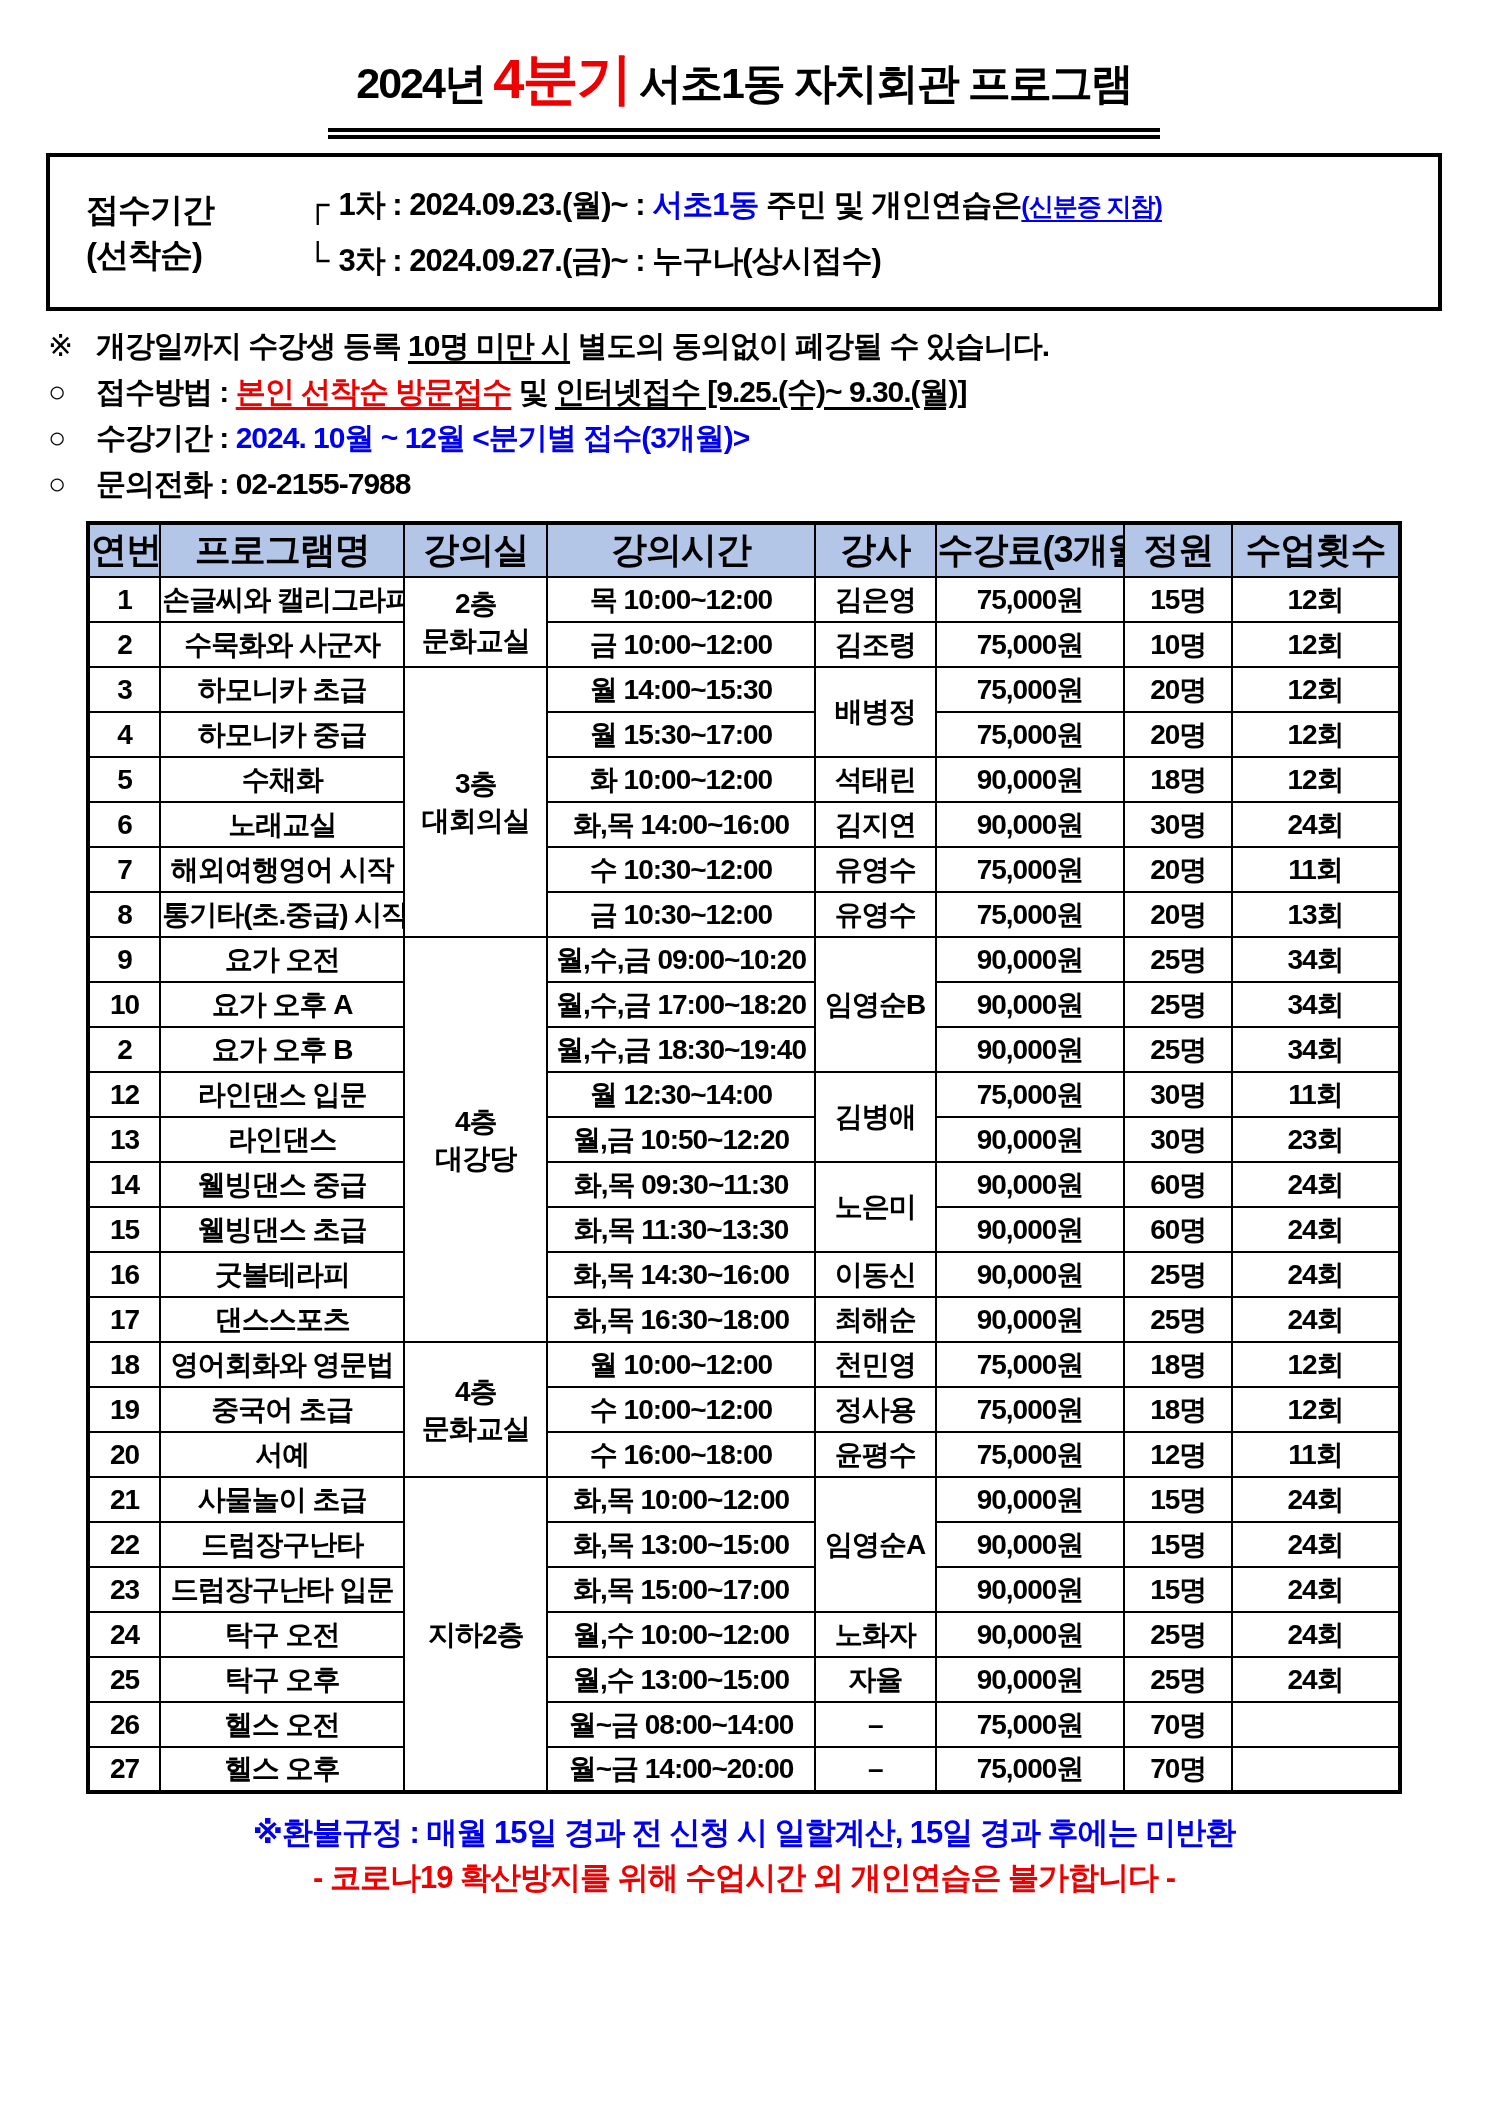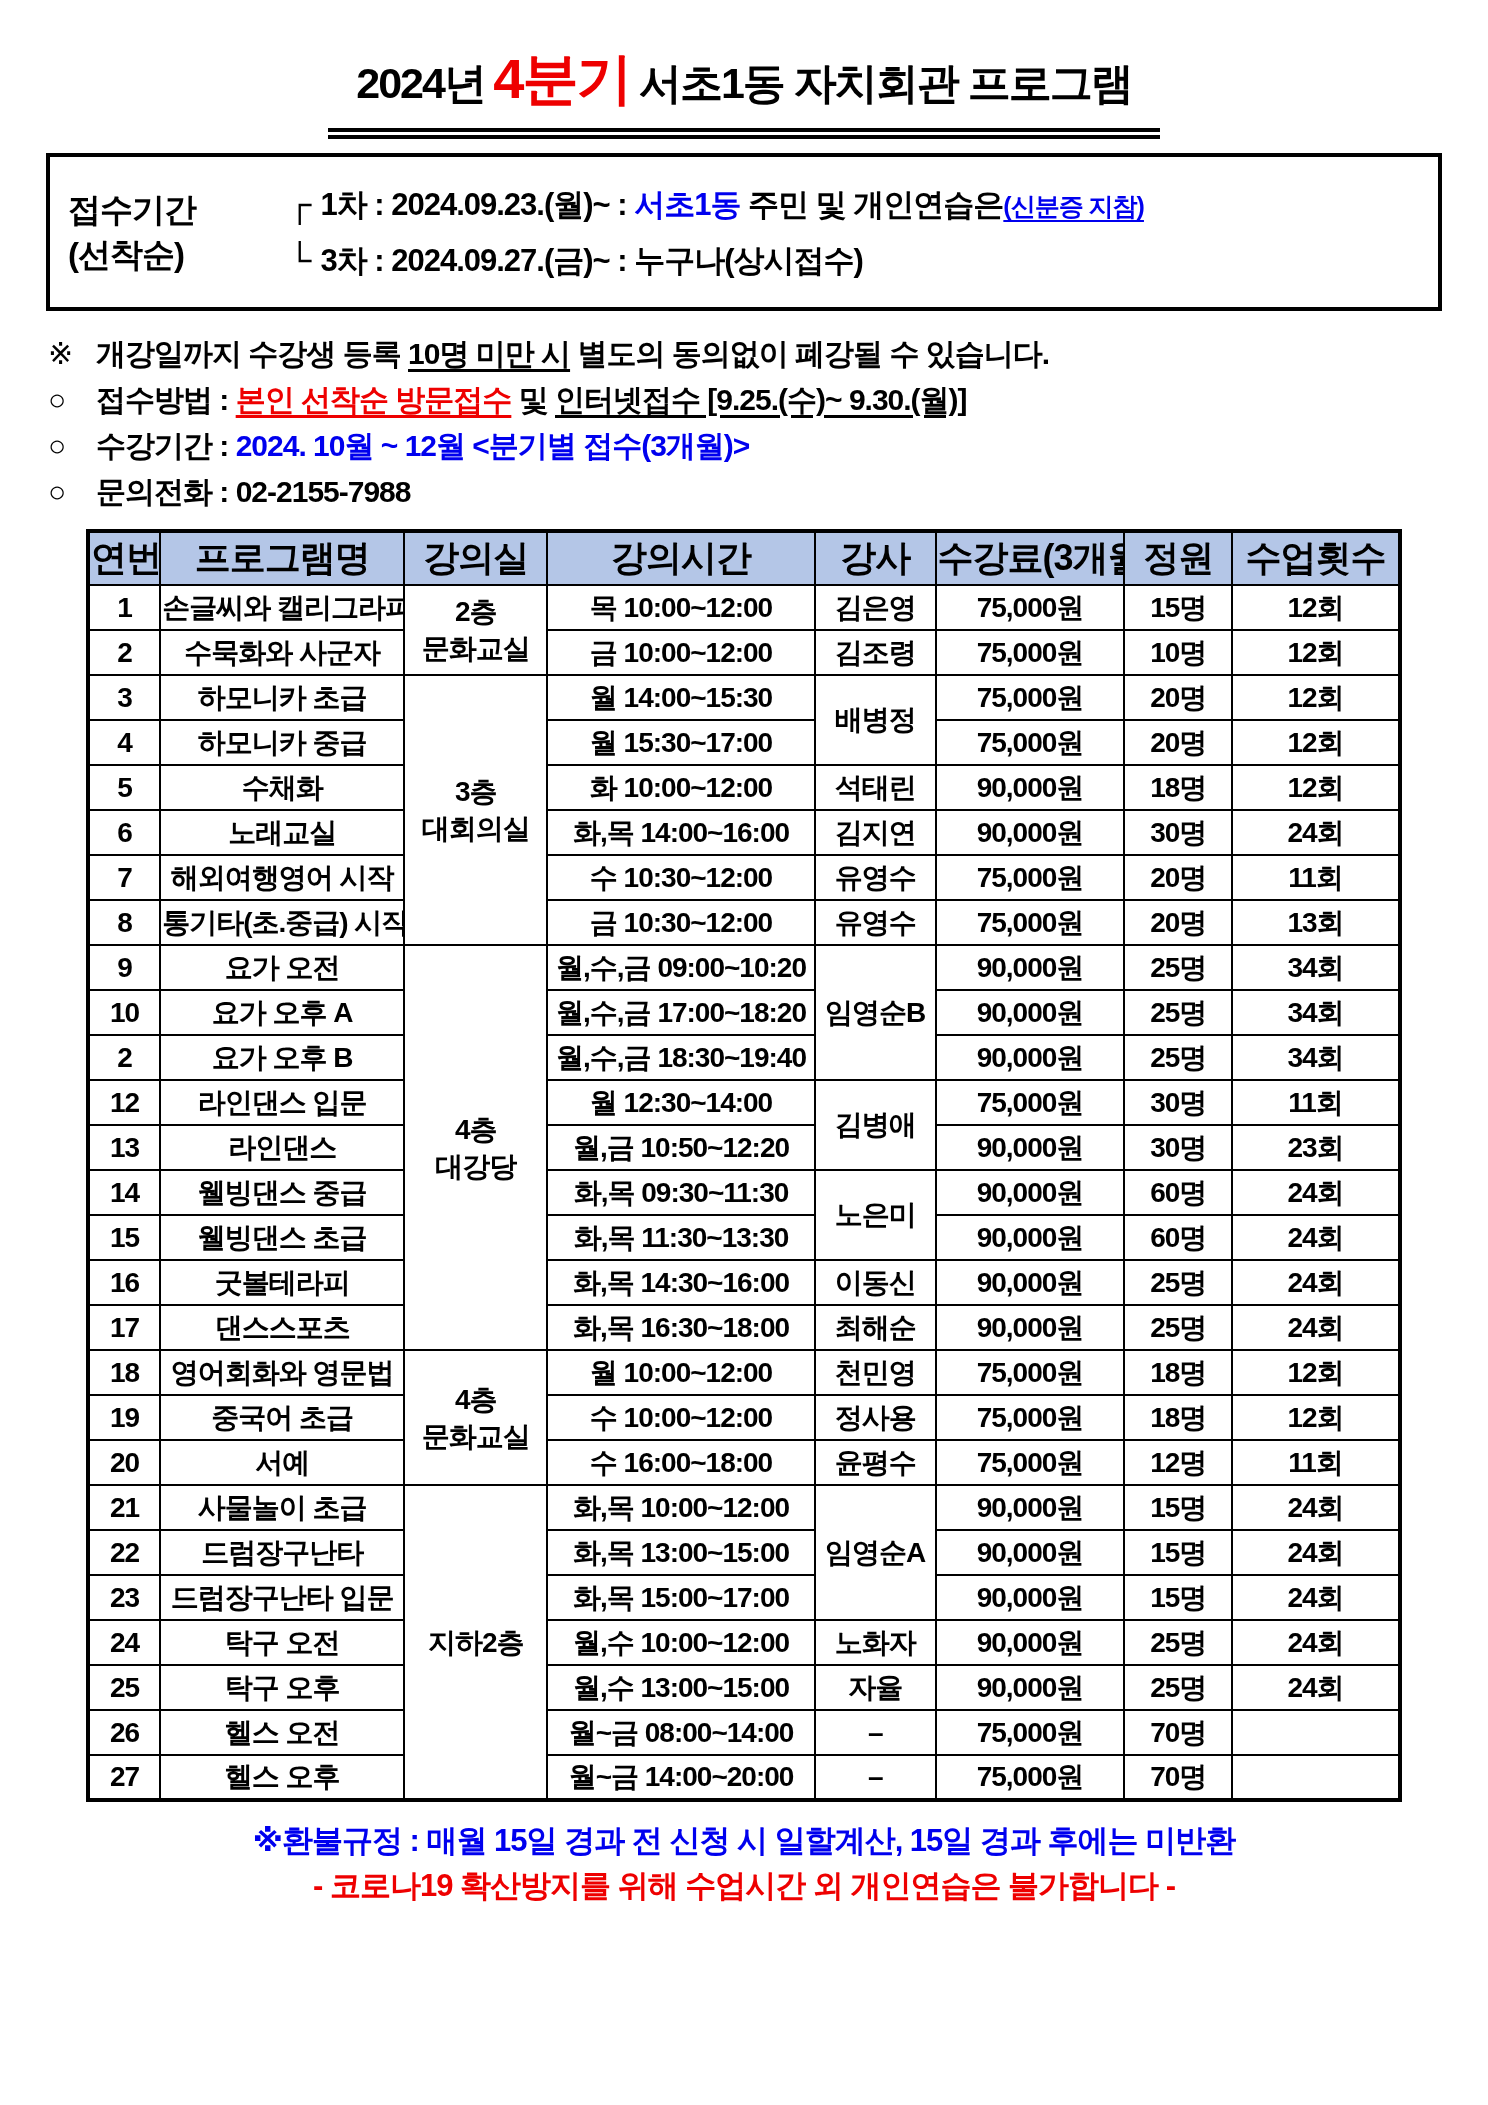--- a/index.html
+++ b/index.html
@@ -15,28 +15,28 @@
     font-family:"Liberation Sans","DejaVu Sans",sans-serif;
     font-weight:700;color:var(--ink);
     padding:42px 44px 0;overflow:hidden;
   }
   
   .title-row{text-align:center;}
   .title-inner{display:inline-block;border-bottom:11px double #000;padding:0 28px 10px;letter-spacing:-2px;white-space:nowrap;}
   .t-main{font-size:43px;}
   .t-quarter{font-size:56px;color:var(--red);padding:0 6px;margin-top:48px;}
   
-  .reception{border:4px solid #000;margin:14px 2px 0;display:flex;align-items:center;padding:12px 18px;min-height:158px;}
+  .reception{border:4px solid #000;margin:14px 2px 0;display:flex;align-items:center;padding:12px 36px;min-height:158px;}
   .r-label{width:178px;font-size:33px;line-height:45px;letter-spacing:-1px;}
   .r-lines{flex:1;padding-left:42px;font-size:31px;line-height:53px;letter-spacing:-1px;white-space:nowrap;}
   .bracket{font-weight:400;font-size:33px;margin-right:10px;}
   .blue{color:var(--blue);}
   .small-note{font-size:25px;color:var(--blue);text-decoration:underline;text-underline-offset:5px;}
   
-  .notes{margin:20px 4px 0;font-size:30px;line-height:46px;letter-spacing:-1px;white-space:nowrap;}
+  .notes{margin:12px 4px 0;font-size:30px;line-height:46px;letter-spacing:-1px;white-space:nowrap;}
   .note-line .marker{display:inline-block;width:48px;font-weight:400;}
   .u{text-decoration:underline;text-underline-offset:5px;}
   .red-u{color:var(--red);text-decoration:underline;text-underline-offset:5px;}
   .blue-t{color:var(--blue);}
   
   table.prog{width:1316px;margin:14px auto 0;border-collapse:collapse;table-layout:fixed;border:4px solid #000;}
   .prog th,.prog td{border:2.5px solid #000;text-align:center;vertical-align:middle;white-space:nowrap;overflow:hidden;padding:0 1px;}
   .prog th{background:var(--header-bg);font-size:36px;height:54px;letter-spacing:-1px;}
   .prog td{font-size:28px;height:45px;letter-spacing:-1px;}
   .c-room{font-size:29px;line-height:37px;}

